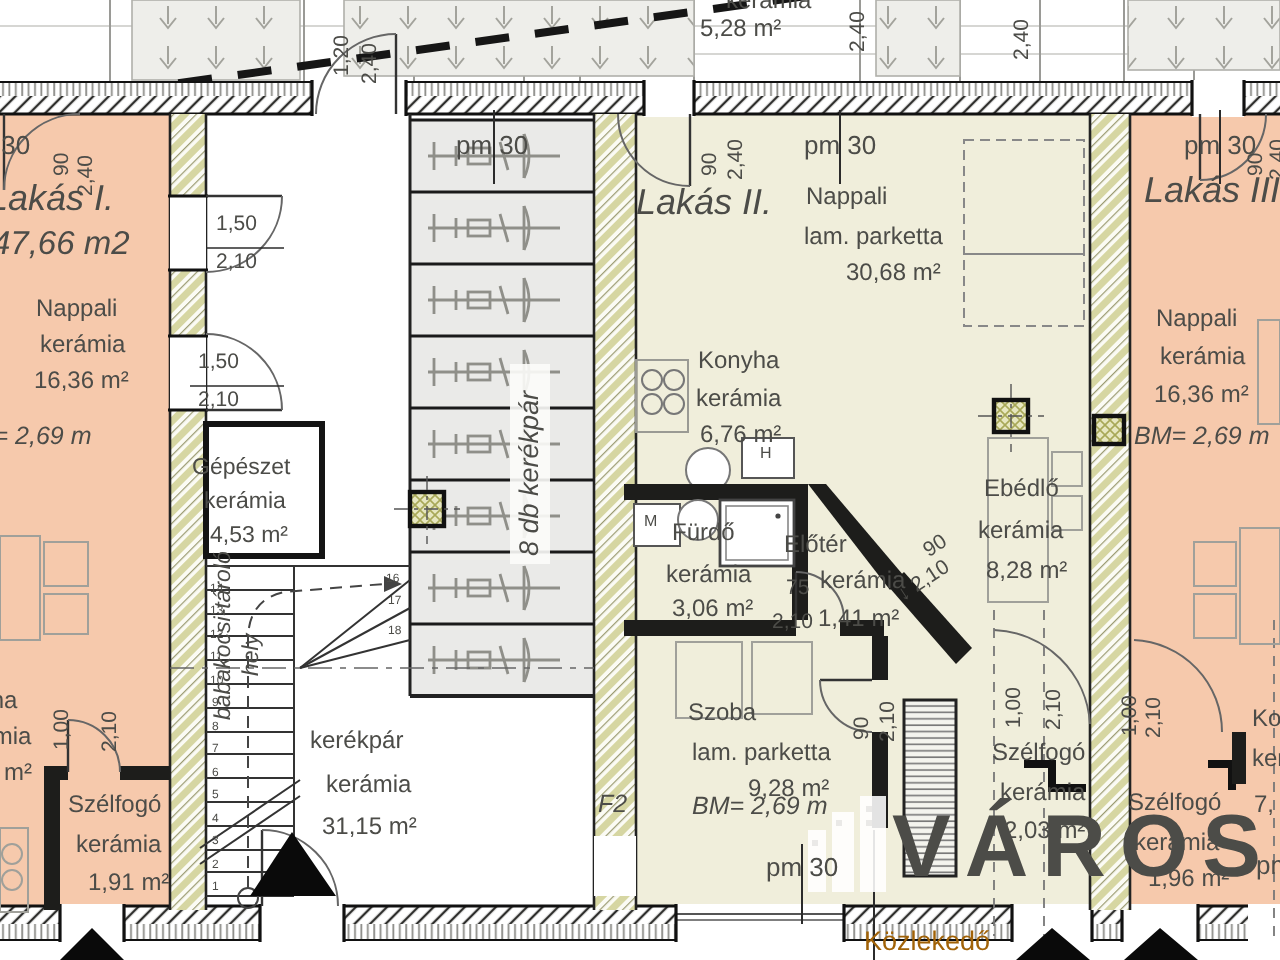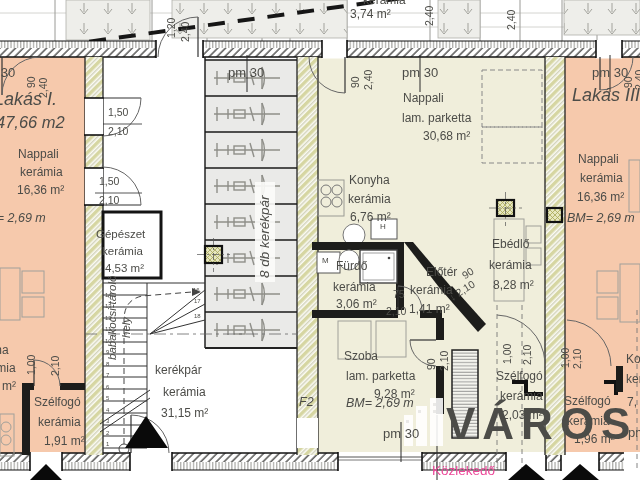--- a/index.html
+++ b/index.html
@@ -337,21 +337,21 @@
     <rect x="416" y="406" width="11" height="40" fill="rgba(255,255,255,0.88)"></rect>
     <rect x="430" y="398" width="13" height="48" fill="rgba(255,255,255,0.88)"></rect>
     <rect x="418" y="410" width="3" height="3" fill="rgba(0,0,0,0.08)"></rect>
         <rect x="433" y="403" width="3" height="3" fill="rgba(0,0,0,0.08)"></rect>
     <rect x="433" y="410" width="3" height="3" fill="rgba(0,0,0,0.08)"></rect>
         <rect x="406" y="420" width="3" height="3" fill="rgba(0,0,0,0.08)"></rect>
   </g>
 </svg>
 
 <div class="lb l" style="left:363px;top:-6px">kerámia</div>
-<div class="lb l" style="left:350px;top:8px">3,74 m²</div>
+<div class="lb l" style="left:350px;top:8px">5,28 m²</div>
 <div class="lb d r" style="left:26px;top:88px">90</div>
 <div class="lb d r" style="left:38px;top:98px">2,40</div>
 <div class="lb d r" style="left:166px;top:38px">1,20</div>
 <div class="lb d r" style="left:180px;top:42px">2,40</div>
 <div class="lb d r" style="left:424px;top:26px">2,40</div>
 <div class="lb d r" style="left:506px;top:30px">2,40</div>
 <div class="lb d r" style="left:350px;top:88px">90</div>
 <div class="lb d r" style="left:363px;top:90px">2,40</div>
 <div class="lb d r" style="left:623px;top:88px">90</div>
 <div class="lb d r" style="left:634px;top:90px">2,40</div>
@@ -404,30 +404,31 @@
 <div class="lb t" style="left:106px;top:349px">9</div>
 <div class="lb t" style="left:105px;top:338px">10</div>
 <div class="lb t" style="left:105px;top:326px">11</div>
 <div class="lb t" style="left:105px;top:315px">12</div>
 <div class="lb t" style="left:105px;top:303px">13</div>
 <div class="lb t" style="left:105px;top:292px">14</div>
 <div class="lb t" style="left:193px;top:287px">16</div>
 <div class="lb t" style="left:194px;top:298px">17</div>
 <div class="lb t" style="left:194px;top:313px">18</div>
 
+<div class="lb n" style="left:318px;top:92px">Lakás II.</div>
 <div class="lb l" style="left:403px;top:92px">Nappali</div>
 <div class="lb l" style="left:402px;top:112px">lam. parketta</div>
 <div class="lb l" style="left:423px;top:130px">30,68 m²</div>
 <div class="lb l" style="left:349px;top:174px">Konyha</div>
 <div class="lb l" style="left:348px;top:193px">kerámia</div>
 <div class="lb l" style="left:350px;top:211px">6,76 m²</div>
 <div class="lb l" style="left:336px;top:260px">Fürdő</div>
 <div class="lb l" style="left:333px;top:281px">kerámia</div>
 <div class="lb l" style="left:336px;top:298px">3,06 m²</div>
-<div class="lb l" style="left:426px;top:266px">Előtér</div>
+<div class="lb l" style="left:392px;top:266px">Előtér</div>
 <div class="lb l" style="left:410px;top:284px">kerámia</div>
 <div class="lb l" style="left:409px;top:303px">1,41 m²</div>
 <div class="lb d" style="left:393px;top:289px">75</div>
 <div class="lb d" style="left:386px;top:306px">2,10</div>
 <div class="lb d r33" style="left:460px;top:272px">90</div>
 <div class="lb d r33" style="left:447px;top:294px">↓ 2,10</div>
 <div class="lb d r" style="left:426px;top:370px">90</div>
 <div class="lb d r" style="left:439px;top:371px">2,10</div>
 <div class="lb l" style="left:344px;top:350px">Szoba</div>
 <div class="lb l" style="left:346px;top:370px">lam. parketta</div>
@@ -452,17 +453,17 @@
 <div class="lb l" style="left:574px;top:433px">1,96 m²</div>
 <div class="lb d r" style="left:560px;top:368px">1,00</div>
 <div class="lb d r" style="left:572px;top:369px">2,10</div>
 <div class="lb l" style="left:626px;top:353px">Konyha</div>
 <div class="lb l" style="left:626px;top:373px">kerámia</div>
 <div class="lb l" style="left:627px;top:396px">7,</div>
 
 <div class="lb" style="left:322px;top:257px;font-size:8px">M</div>
 <div class="lb" style="left:380px;top:223px;font-size:8px">H</div>
 
-<div class="lb" style="left:432px;top:464px;font-size:13.5px;color:#ec4899">Közlekedő</div>
+<div class="lb" style="left:432px;top:464px;font-size:13.5px;color:#a16207">Közlekedő</div>
 
 <div class="lb wm" style="left:446px;top:400px">VÁROSI</div>
 
 </div>
 
 </body></html>

